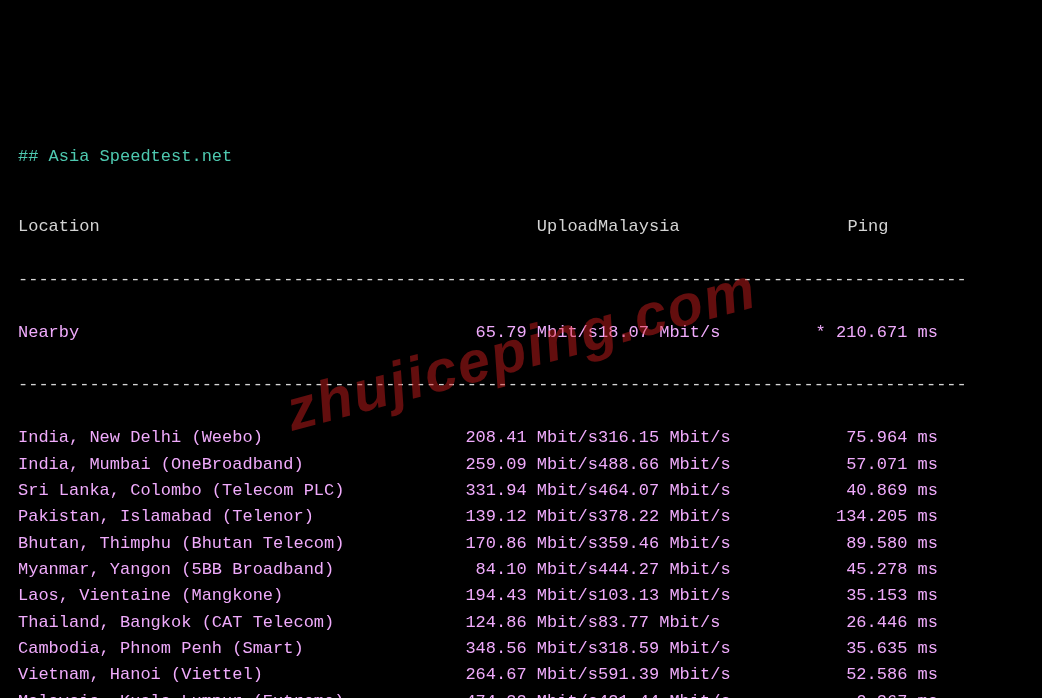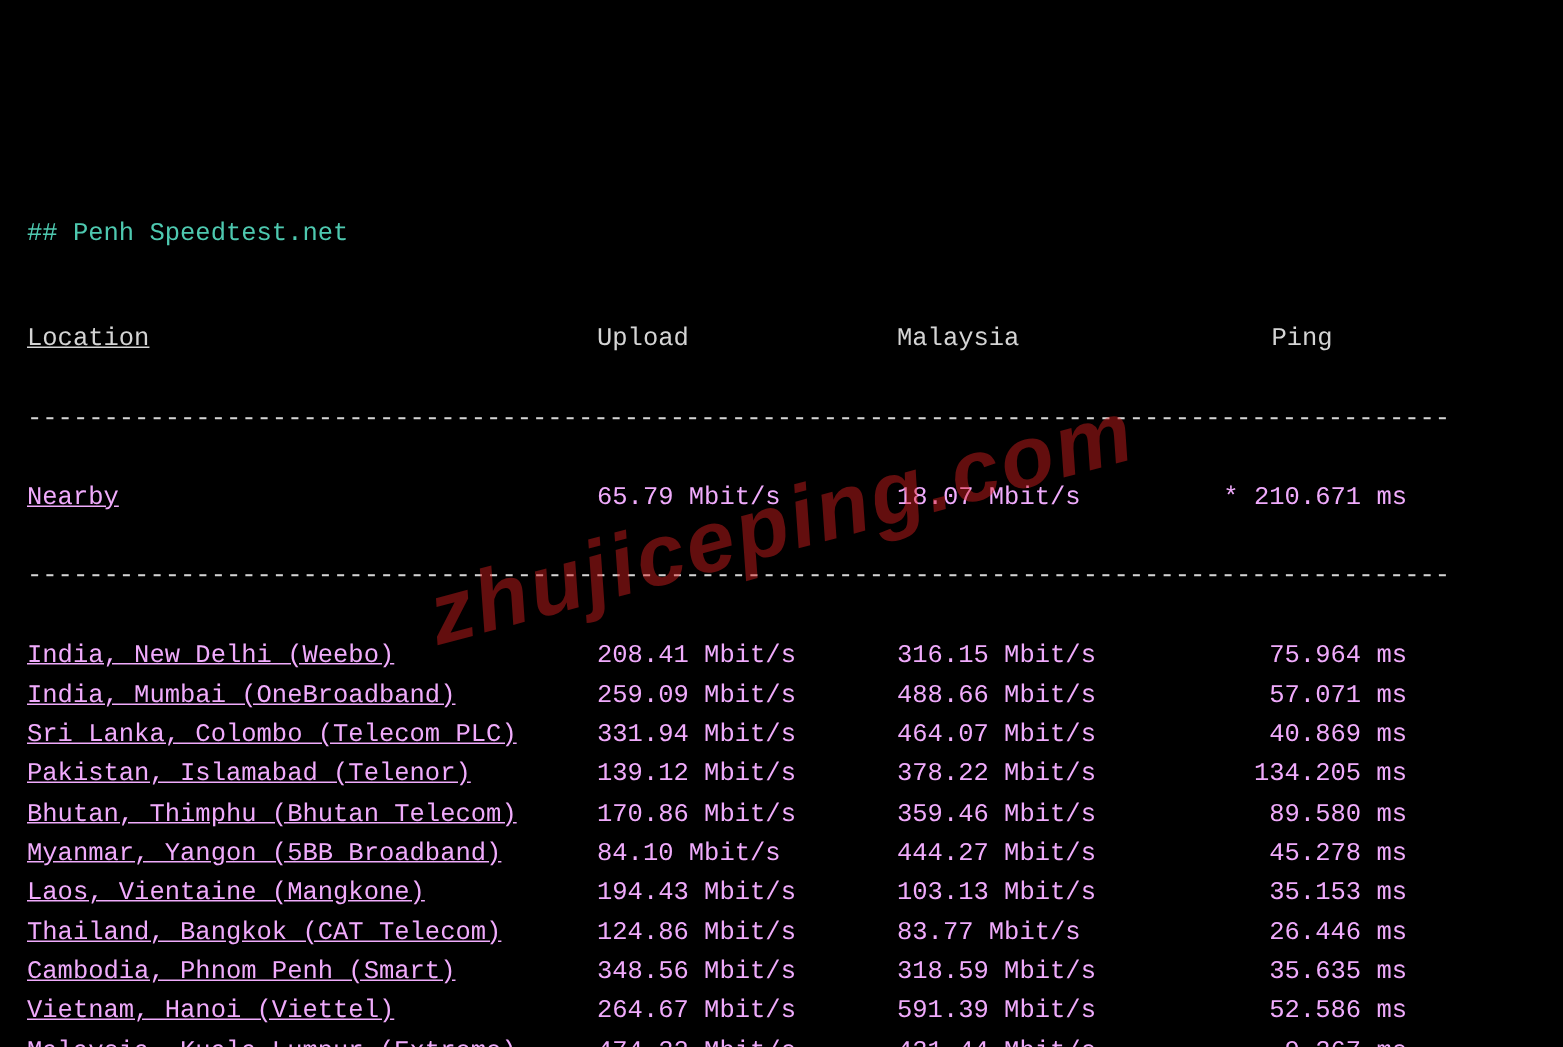--- a/index.html
+++ b/index.html
@@ -30,25 +30,25 @@
     .divider {
       color: #d4d4d4;
       letter-spacing: 0;
     }
     .row {
       color: #f0abfc;
     }
     .col-loc {
       display: inline-block;
       width: 380px;
-      text-decoration: underline;
     }
     .col-up {
       display: inline-block;
       width: 200px;
+      text-align: right;
     }
     .col-down {
       display: inline-block;
       width: 200px;
     }
     .col-ping {
       display: inline-block;
       text-align: right;
       width: 140px;
     }
@@ -75,21 +75,21 @@
       position: relative;
       z-index: 1;
     }
   </style>
 </head>
 <body>
 
 
 
 <div class="content">
-<div class="title">## Penh Speedtest.net</div>
+<div class="title">## Asia Speedtest.net</div>
 <div class="header-row"><span class="col-loc">Location</span><span class="col-up">Upload</span><span class="col-down">Malaysia</span><span class="col-ping-header">Ping</span></div>
 <div class="divider">---------------------------------------------------------------------------------------------</div>
 <div class="row"><span class="col-loc">Nearby</span><span class="col-up">65.79 Mbit/s</span><span class="col-down">18.07 Mbit/s</span><span class="col-ping">* 210.671 ms</span></div>
 <div class="divider">---------------------------------------------------------------------------------------------</div>
 <div id="rows-container"><div class="row"><span class="col-loc">India, New Delhi (Weebo)</span><span class="col-up">208.41 Mbit/s</span><span class="col-down">316.15 Mbit/s</span><span class="col-ping">75.964 ms</span></div><div class="row"><span class="col-loc">India, Mumbai (OneBroadband)</span><span class="col-up">259.09 Mbit/s</span><span class="col-down">488.66 Mbit/s</span><span class="col-ping">57.071 ms</span></div><div class="row"><span class="col-loc">Sri Lanka, Colombo (Telecom PLC)</span><span class="col-up">331.94 Mbit/s</span><span class="col-down">464.07 Mbit/s</span><span class="col-ping">40.869 ms</span></div><div class="row"><span class="col-loc">Pakistan, Islamabad (Telenor)</span><span class="col-up">139.12 Mbit/s</span><span class="col-down">378.22 Mbit/s</span><span class="col-ping">134.205 ms</span></div><div class="row"><span class="col-loc">Bhutan, Thimphu (Bhutan Telecom)</span><span class="col-up">170.86 Mbit/s</span><span class="col-down">359.46 Mbit/s</span><span class="col-ping">89.580 ms</span></div><div class="row"><span class="col-loc">Myanmar, Yangon (5BB Broadband)</span><span class="col-up">84.10 Mbit/s</span><span class="col-down">444.27 Mbit/s</span><span class="col-ping">45.278 ms</span></div><div class="row"><span class="col-loc">Laos, Vientaine (Mangkone)</span><span class="col-up">194.43 Mbit/s</span><span class="col-down">103.13 Mbit/s</span><span class="col-ping">35.153 ms</span></div><div class="row"><span class="col-loc">Thailand, Bangkok (CAT Telecom)</span><span class="col-up">124.86 Mbit/s</span><span class="col-down">83.77 Mbit/s</span><span class="col-ping">26.446 ms</span></div><div class="row"><span class="col-loc">Cambodia, Phnom Penh (Smart)</span><span class="col-up">348.56 Mbit/s</span><span class="col-down">318.59 Mbit/s</span><span class="col-ping">35.635 ms</span></div><div class="row"><span class="col-loc">Vietnam, Hanoi (Viettel)</span><span class="col-up">264.67 Mbit/s</span><span class="col-down">591.39 Mbit/s</span><span class="col-ping">52.586 ms</span></div><div class="row"><span class="col-loc">Malaysia, Kuala Lumpur (Extreme)</span><span class="col-up">474.32 Mbit/s</span><span class="col-down">431.44 Mbit/s</span><span class="col-ping">9.367 ms</span></div></div>
 
 </div>
 
 <div class="watermark">zhujiceping.com</div>
 

